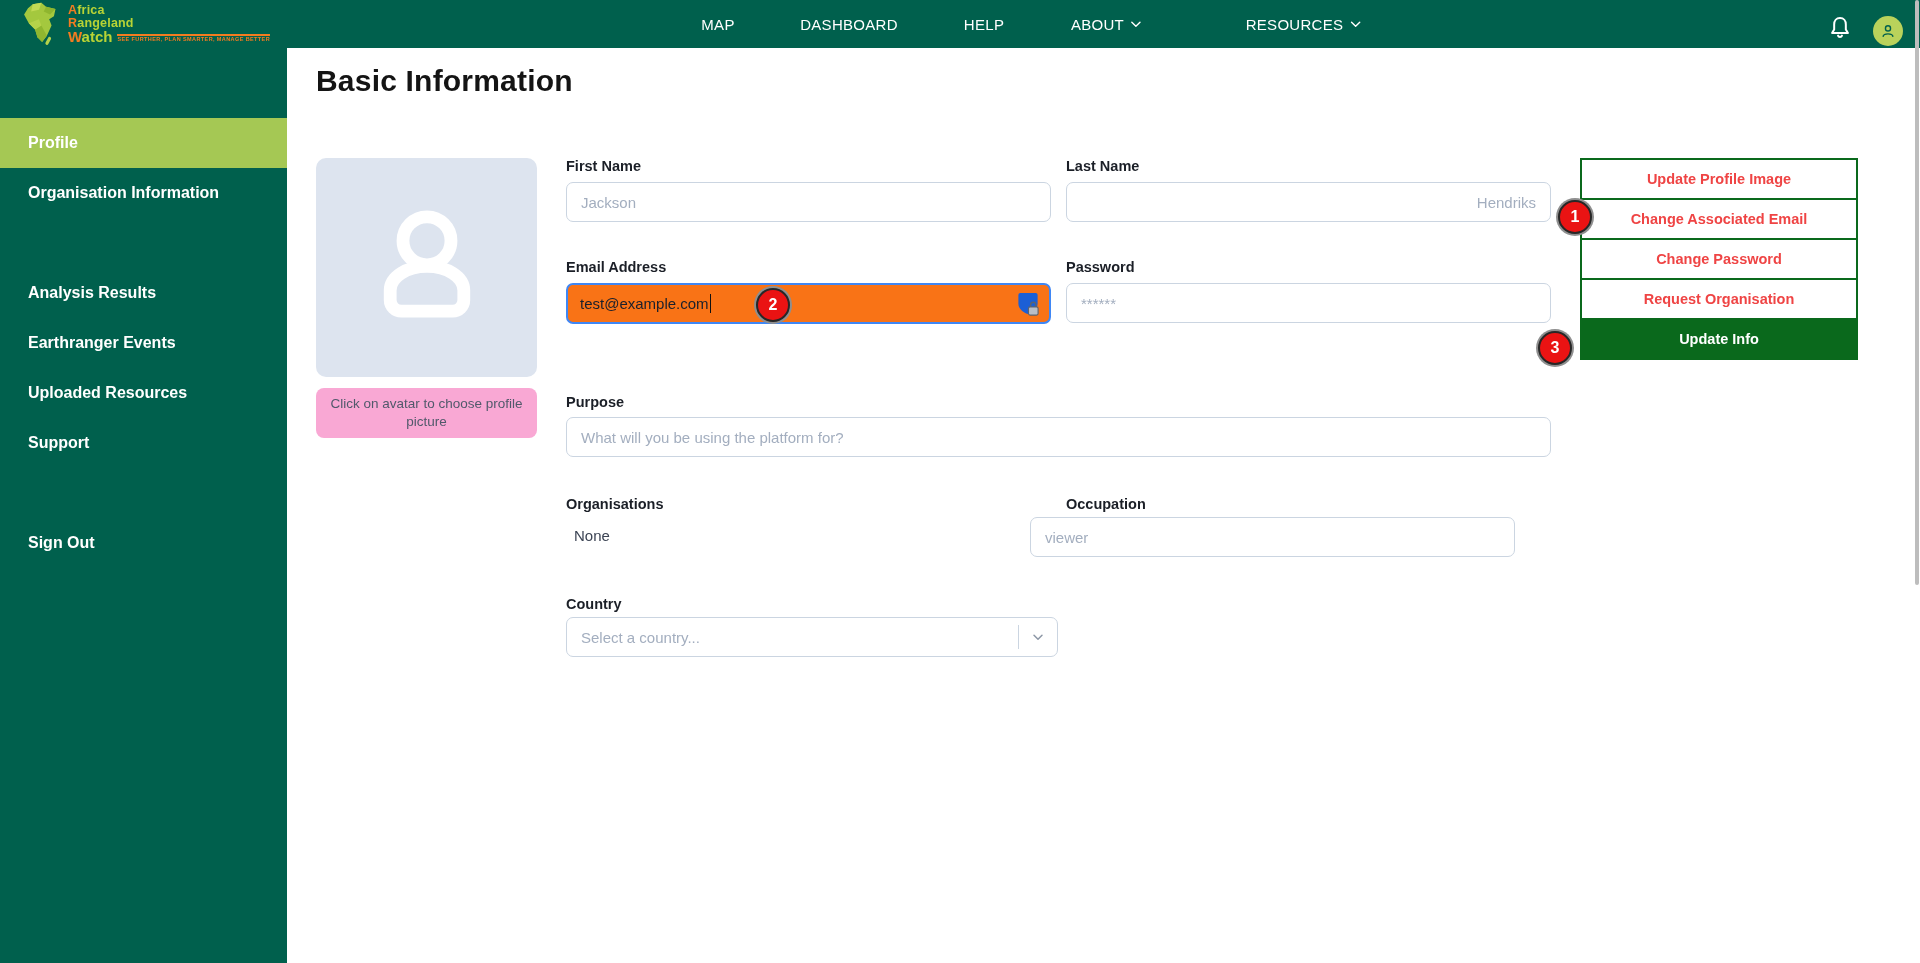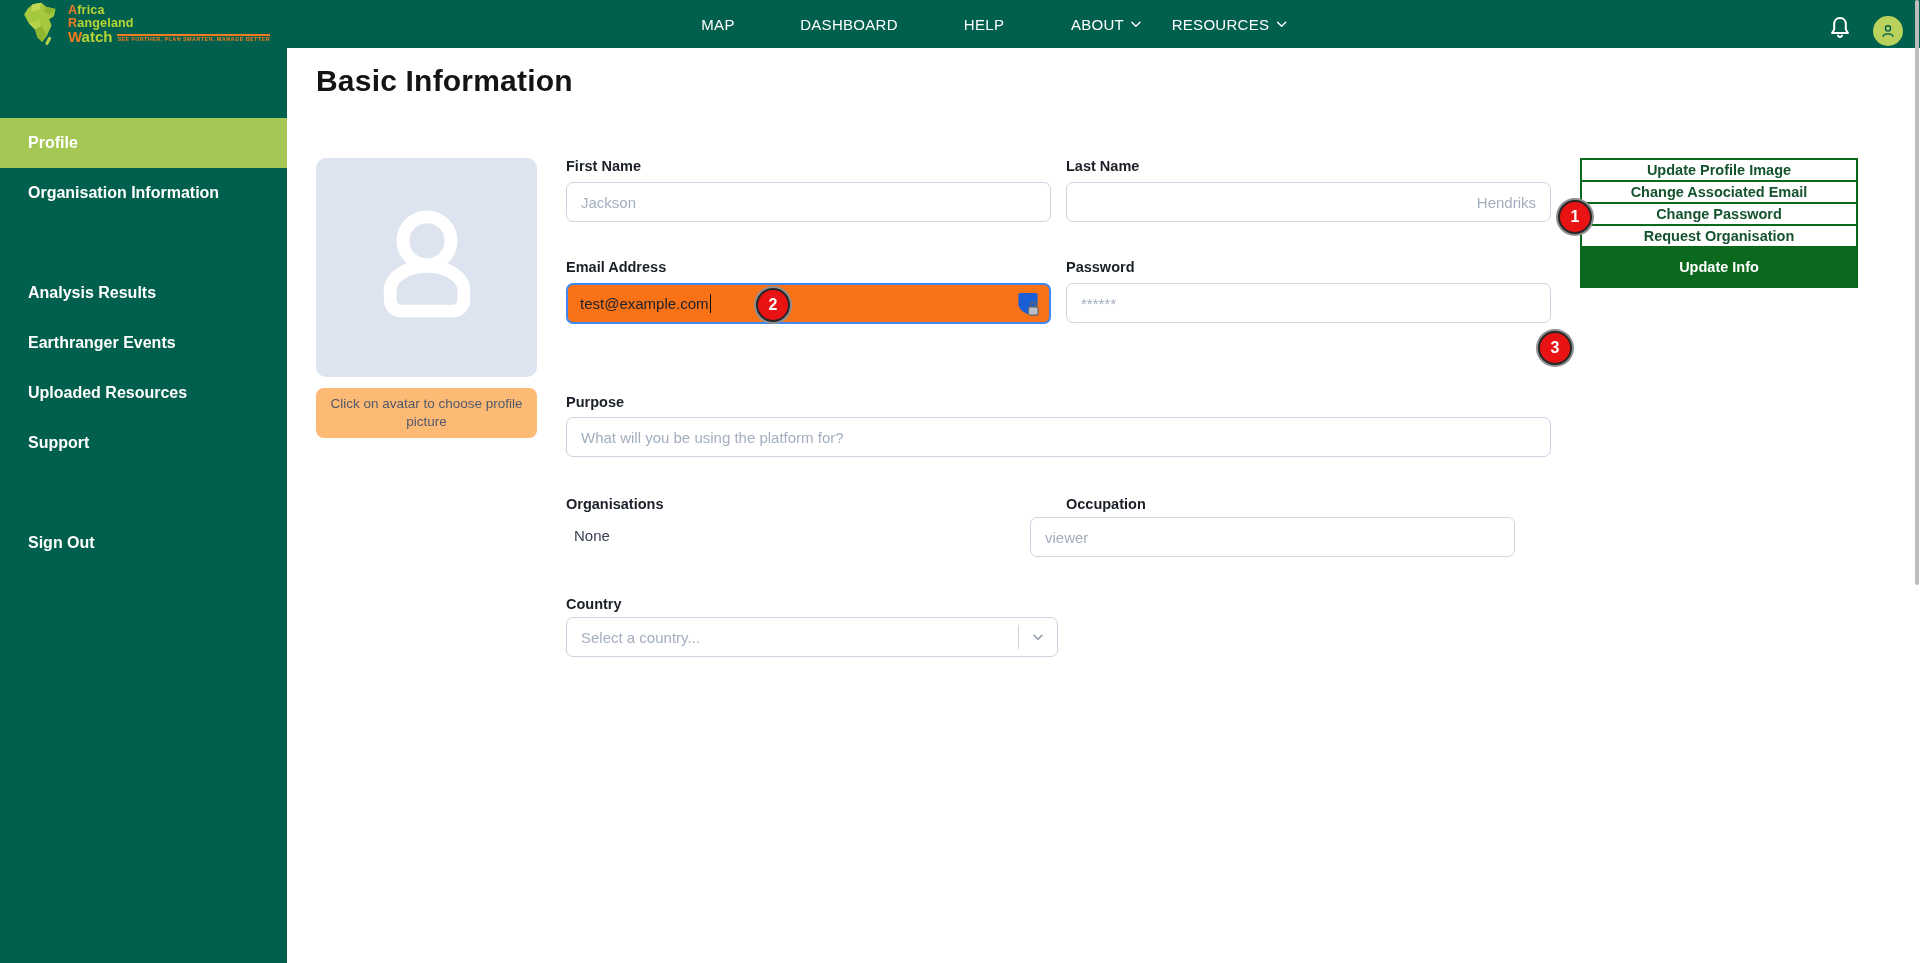--- a/index.html
+++ b/index.html
@@ -23,41 +23,41 @@
 
   
   .sidebar { position:absolute; left:0; top:48px; width:287px; height:915px; background:#00604d; z-index:4; }
   .side-item { position:absolute; left:0; width:287px; height:50px; display:flex; align-items:center; padding-left:28px; color:#ffffff; font-size:16px; font-weight:700; cursor:pointer; }
   .side-item.active { background:#a5c854; }
 
   
   .page-title { position:absolute; left:316px; top:64px; font-size:30px; font-weight:800; color:#141414; letter-spacing:.2px; }
 
   .avatar-box { position:absolute; left:316px; top:158px; width:221px; height:219px; background:#dde4ef; border-radius:10px; cursor:pointer; display:flex; align-items:center; justify-content:center; }
-  .avatar-caption { position:absolute; left:316px; top:388px; width:221px; height:50px; background:#fdba74; border-radius:8px; color:#51596b; font-size:13.5px; display:flex; align-items:center; justify-content:center; text-align:center; padding:4px 14px; line-height:1.35; }
+  .avatar-caption { position:absolute; left:316px; top:388px; width:221px; height:50px; background:#f9a8d4; border-radius:8px; color:#51596b; font-size:13.5px; display:flex; align-items:center; justify-content:center; text-align:center; padding:4px 14px; line-height:1.35; }
 
   .f-label { position:absolute; font-size:14.5px; font-weight:700; color:#1b1f27; }
   .f-input { position:absolute; height:40px; border:1px solid #cbd5e1; border-radius:7px; background:#fff; font-size:15px; color:#1a202c; padding:0 14px; font-family:"Liberation Sans", sans-serif; outline:none; }
   .f-input::placeholder { color:#a3aebf; opacity:1; }
 
   .email-field { position:absolute; left:566px; top:283px; width:485px; height:41px; border:2px solid #3f87f5; border-radius:7px; background:#f97316; display:flex; align-items:center; padding:0 12px; cursor:text; }
   .email-text { font-size:15px; color:#1a202c; }
   .caret { display:inline-block; width:1.5px; height:19px; background:#111; margin-left:1px; vertical-align:middle; }
   .bw-icon { position:absolute; right:9px; top:7px; width:24px; height:25px; }
 
   .static-value { position:absolute; font-size:15px; color:#3c4454; }
 
   .country-select { position:absolute; left:566px; top:617px; width:492px; height:40px; border:1px solid #cbd5e1; border-radius:7px; background:#fff; display:flex; align-items:center; padding:0 0 0 14px; cursor:pointer; }
   .country-ph { flex:1; font-size:15px; color:#a3aebf; }
   .country-div { width:1px; height:24px; background:#cbd5e1; }
   .country-chev { width:38px; display:flex; align-items:center; justify-content:center; }
 
   
   .btn-stack { position:absolute; left:1580px; top:158px; width:278px; }
-  .g-btn { width:278px; height:24px; margin-top:-2px; background:#ffffff; border:2px solid #0a691c; display:flex; align-items:center; justify-content:center; font-size:14.5px; font-weight:700; color:#14532d; cursor:pointer; font-family:"Liberation Sans", sans-serif; }
+  .g-btn { width:278px; height:42px; margin-top:-2px; background:#ffffff; border:2px solid #0a691c; display:flex; align-items:center; justify-content:center; font-size:14.5px; font-weight:700; color:#ef4444; cursor:pointer; font-family:"Liberation Sans", sans-serif; }
   .g-btn:first-child { margin-top:0; }
   .g-btn.solid { background:#0a691c; color:#ffffff; height:42px; }
 
   
   .badge { position:absolute; width:34px; height:34px; border-radius:50%; background:#ea1313; border:2px solid #272727; box-shadow:0 0 0 2px #8f8f8f; color:#fff; font-size:16px; font-weight:700; display:flex; align-items:center; justify-content:center; z-index:9; }
 
   .scrollbar-thumb { position:absolute; right:1px; top:0; width:4px; height:585px; background:#bdbdbd; border-radius:2px; z-index:10; cursor:pointer; }
 </style>
 </head>
 <body>
@@ -93,21 +93,21 @@
     </div>
     <div class="nav-item" style="left:984px;">
       <span>HELP</span>
     </div>
     <div class="nav-item" style="left:1107px;">
       <span>ABOUT</span>
       <svg width="14" height="14" viewBox="0 0 24 24">
           <polyline points="5,9 12,16 19,9" fill="none" stroke="#fff" stroke-width="2.4" stroke-linecap="round" stroke-linejoin="round"></polyline>
         </svg>
     </div>
-    <div class="nav-item" style="left:1230px;">
+    <div class="nav-item" style="left:1304px;">
       <span>RESOURCES</span>
       <svg width="14" height="14" viewBox="0 0 24 24">
           <polyline points="5,9 12,16 19,9" fill="none" stroke="#fff" stroke-width="2.4" stroke-linecap="round" stroke-linejoin="round"></polyline>
         </svg>
     </div>
 
     <svg class="bell" viewBox="0 0 24 24">
       <path d="M12 3.5 C8.8 3.5 7 6 7 9 v4.2 L5.2 16.2 h13.6 L17 13.2 V9 c0-3-1.8-5.5-5-5.5 z" fill="none" stroke="#fff" stroke-width="1.7" stroke-linejoin="round"></path>
       <path d="M10.3 18.5 a1.8 1.8 0 0 0 3.4 0" fill="none" stroke="#fff" stroke-width="1.7" stroke-linecap="round"></path>
     </svg>

